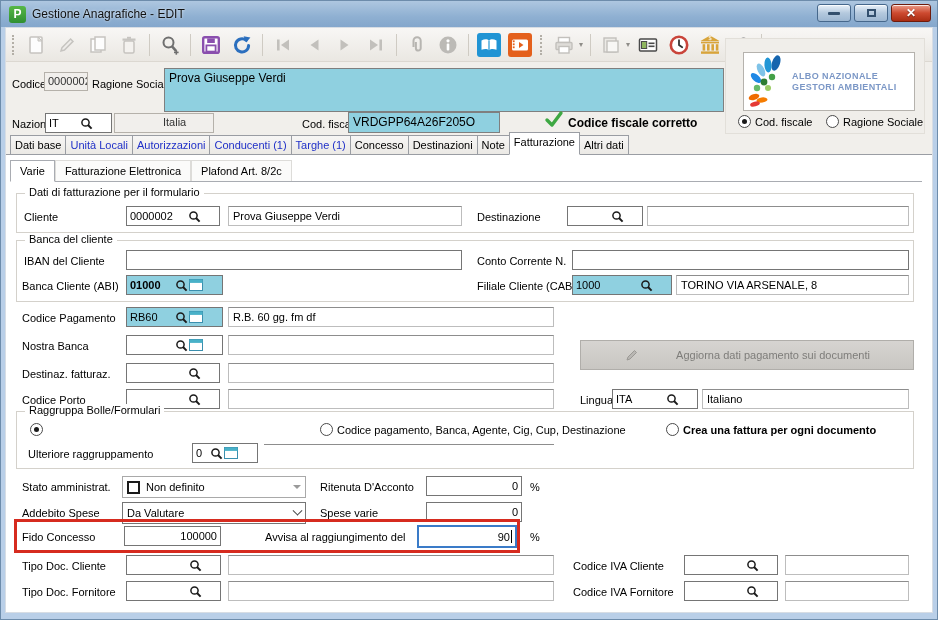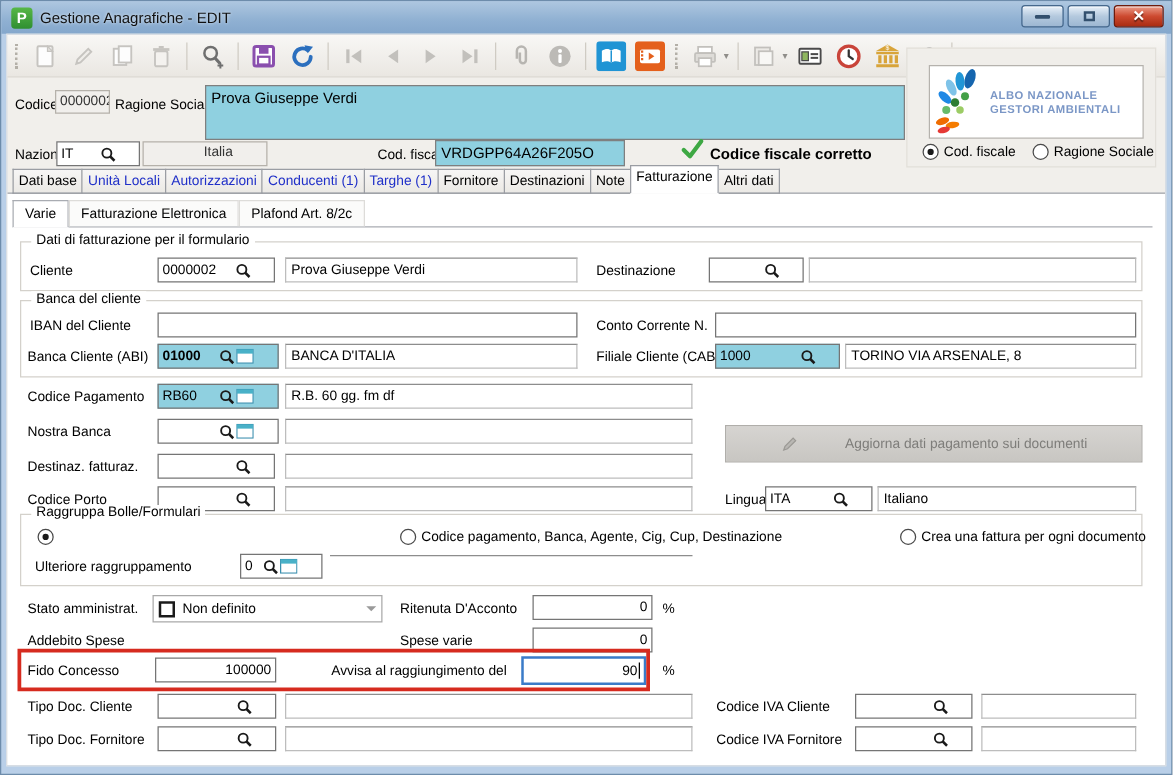--- a/index.html
+++ b/index.html
@@ -306,21 +306,21 @@
         <span>Ragione Sociale</span>
       </div>
     </div>
 
     <div class="tabswrap">
       <span class="tab">Dati base</span>
       <span class="tab link">Unità Locali</span>
       <span class="tab link">Autorizzazioni</span>
       <span class="tab link">Conducenti (1)</span>
       <span class="tab link">Targhe (1)</span>
-      <span class="tab">Fornitore</span>
+      <span class="tab">Concesso</span>
       <span class="tab">Destinazioni</span>
       <span class="tab">Note</span>
       <span class="tab act">Fatturazione</span>
       <span class="tab">Altri dati</span>
     </div>
 
     <div class="page">
 
       <div class="subwrap">
         <span class="stab act">Varie</span>
@@ -364,21 +364,20 @@
             <circle cx="5.5" cy="5.5" r="3.6" fill="none" stroke="#1a1a1a" stroke-width="1.5"></circle>
             <line x1="8" y1="8" x2="11.6" y2="11.6" stroke="#1a1a1a" stroke-width="2"></line>
           </svg>
         <span class="brw">
             <svg width="14" height="12">
               <rect x="0.5" y="0.5" width="13" height="11" fill="#fff" stroke="#3a8fae"></rect>
               <rect x="0.5" y="0.5" width="13" height="3.4" fill="#49b1c8"></rect>
             </svg>
           </span>
       </div>
-      <div class="db" style="left:222px;top:120px;width:234px;">BANCA D'ITALIA</div>
       <span class="fl" style="left:471px;top:121px;">Filiale Cliente (CAB)</span>
       <div class="lk cyan" style="left:566px;top:120px;width:100px;">
         <span class="val">1000</span>
         <svg width="13" height="13">
             <circle cx="5.5" cy="5.5" r="3.6" fill="none" stroke="#1a1a1a" stroke-width="1.5"></circle>
             <line x1="8" y1="8" x2="11.6" y2="11.6" stroke="#1a1a1a" stroke-width="2"></line>
           </svg>
       </div>
       <div class="db" style="left:670px;top:120px;width:233px;">TORINO VIA ARSENALE, 8</div>
 
@@ -454,21 +453,21 @@
       <div class="fs" style="left:10px;top:256px;width:898px;height:58px;">
         <span>Raggruppa Bolle/Formulari</span>
       </div>
       <div class="radrow" style="left:24px;top:268px;">
         <span class="rad sel"></span>
       </div>
       <div class="radrow" style="left:289px;top:268px;padding-left:25px;">
         <span class="rad"></span>
         <span>Codice pagamento, Banca, Agente, Cig, Cup, Destinazione</span>
       </div>
-      <div class="radrow" style="left:714px;top:268px;">
+      <div class="radrow" style="left:660px;top:268px;font-weight:bold;">
         <span class="rad"></span>
         <span>Crea una fattura per ogni documento</span>
       </div>
       <span class="fl" style="left:22px;top:289px;">Ulteriore raggruppamento</span>
       <div class="lk" style="left:186px;top:288px;width:66px;">
         <span class="val">0</span>
         <svg width="13" height="13">
             <circle cx="5.5" cy="5.5" r="3.6" fill="none" stroke="#1a1a1a" stroke-width="1.5"></circle>
             <line x1="8" y1="8" x2="11.6" y2="11.6" stroke="#1a1a1a" stroke-width="2"></line>
           </svg>
@@ -485,20 +484,24 @@
       <div class="combo" style="left:116px;top:321px;width:184px;">
         <span class="cbx"></span>
         <span>Non definito</span>
         <span class="dar"></span>
       </div>
       <span class="fl" style="left:314px;top:322px;">Ritenuta D'Acconto</span>
       <input class="ed num" style="left: 420px; top: 321px; width: 96px;" value="0">
       <span class="fl" style="left:524px;top:322px;">%</span>
 
       <span class="fl" style="left:16px;top:348px;">Addebito Spese</span>
+      <div class="combo dk" style="left:116px;top:347px;width:184px;">
+        <span>Da Valutare</span>
+        <span class="chev"></span>
+      </div>
       <span class="fl" style="left:314px;top:348px;">Spese varie</span>
       <input class="ed num" style="left: 420px; top: 347px; width: 96px;" value="0">
 
       <div class="redbox"></div>
       <span class="fl" style="left:16px;top:372px;">Fido Concesso</span>
       <input class="ed num" style="left: 118px; top: 371px; width: 97px;" value="100000">
       <span class="fl" style="left:259px;top:372px;">Avvisa al raggiungimento del</span>
       <div class="focus90" style="left:411px;top:370px;width:100px;">
         <span>90</span>
         <span class="caret-line"></span>

